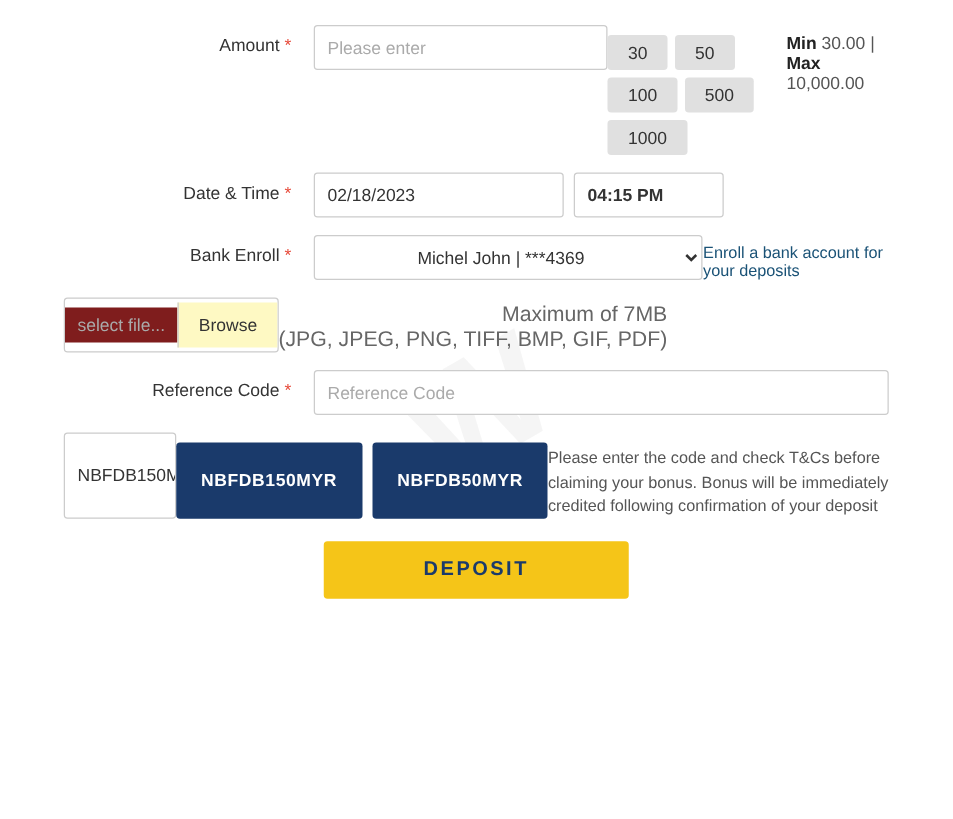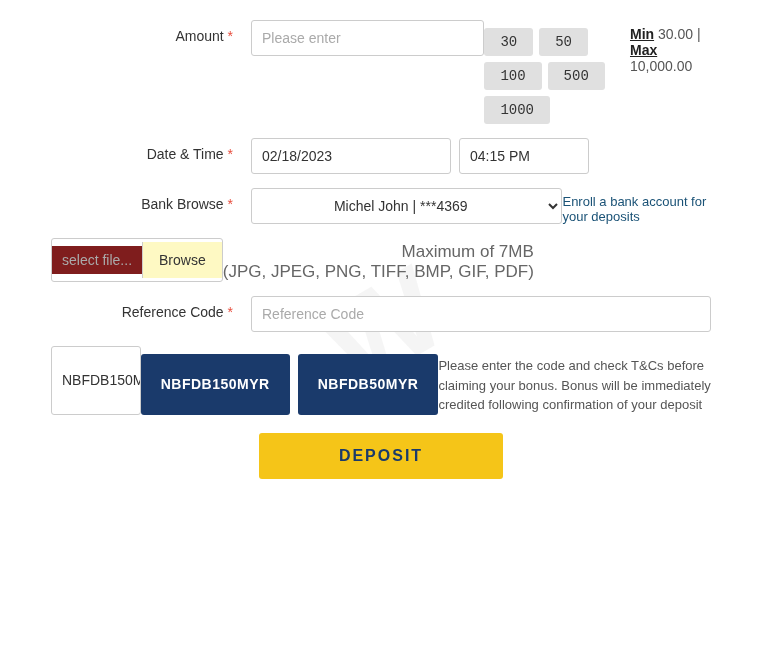--- a/index.html
+++ b/index.html
@@ -91,53 +91,51 @@
     }
 
     .quick-amount-btn {
       padding: 6px 16px;
       background: #e0e0e0;
       border: none;
       border-radius: 3px;
       font-size: 14px;
       color: #333;
       cursor: pointer;
-      font-family: Liberation Mono, monospace;
     }
 
     .min-max {
       margin-top: 6px;
       font-size: 14px;
       color: #555;
     }
 
     .min-max .label-bold {
       font-weight: bold;
       color: #222;
-      text-decoration: underline;
     }
 
     .datetime-row {
       display: flex;
       gap: 8px;
     }
 
     .datetime-input {
       height: 36px;
       border: 1px solid #ccc;
       border-radius: 3px;
       padding: 6px 10px;
       font-size: 14px;
       color: #333;
       outline: none;
       background: #fff;
     }
 
     .date-input { width: 200px; }
-    .time-input { width: 130px; }
+    .time-input { width: 120px; font-weight: bold; }
 
     .bank-select {
       width: 100%;
       height: 36px;
       border: 1px solid #ccc;
       border-radius: 3px;
       padding: 0 10px;
       font-size: 14px;
       color: #333;
       outline: none;
@@ -296,21 +294,21 @@
     <div class="form-content">
       <div class="datetime-row">
         <input class="datetime-input date-input" type="text" value="02/18/2023" style="">
         <input class="datetime-input time-input" type="text" value="04:15 PM" style="">
       </div>
     </div>
   </div>
 
   <div class="form-row">
     <div class="form-label">
-      <span>Bank Browse</span>
+      <span>Bank Enroll</span>
       <span class="required">*</span>
     </div>
     <div class="form-content">
       <select class="bank-select">
         <option>Michel John | ***4369</option>
       </select>
       <a href="#" class="enroll-link">Enroll a bank account for your deposits</a>
     </div>
   </div>
 

